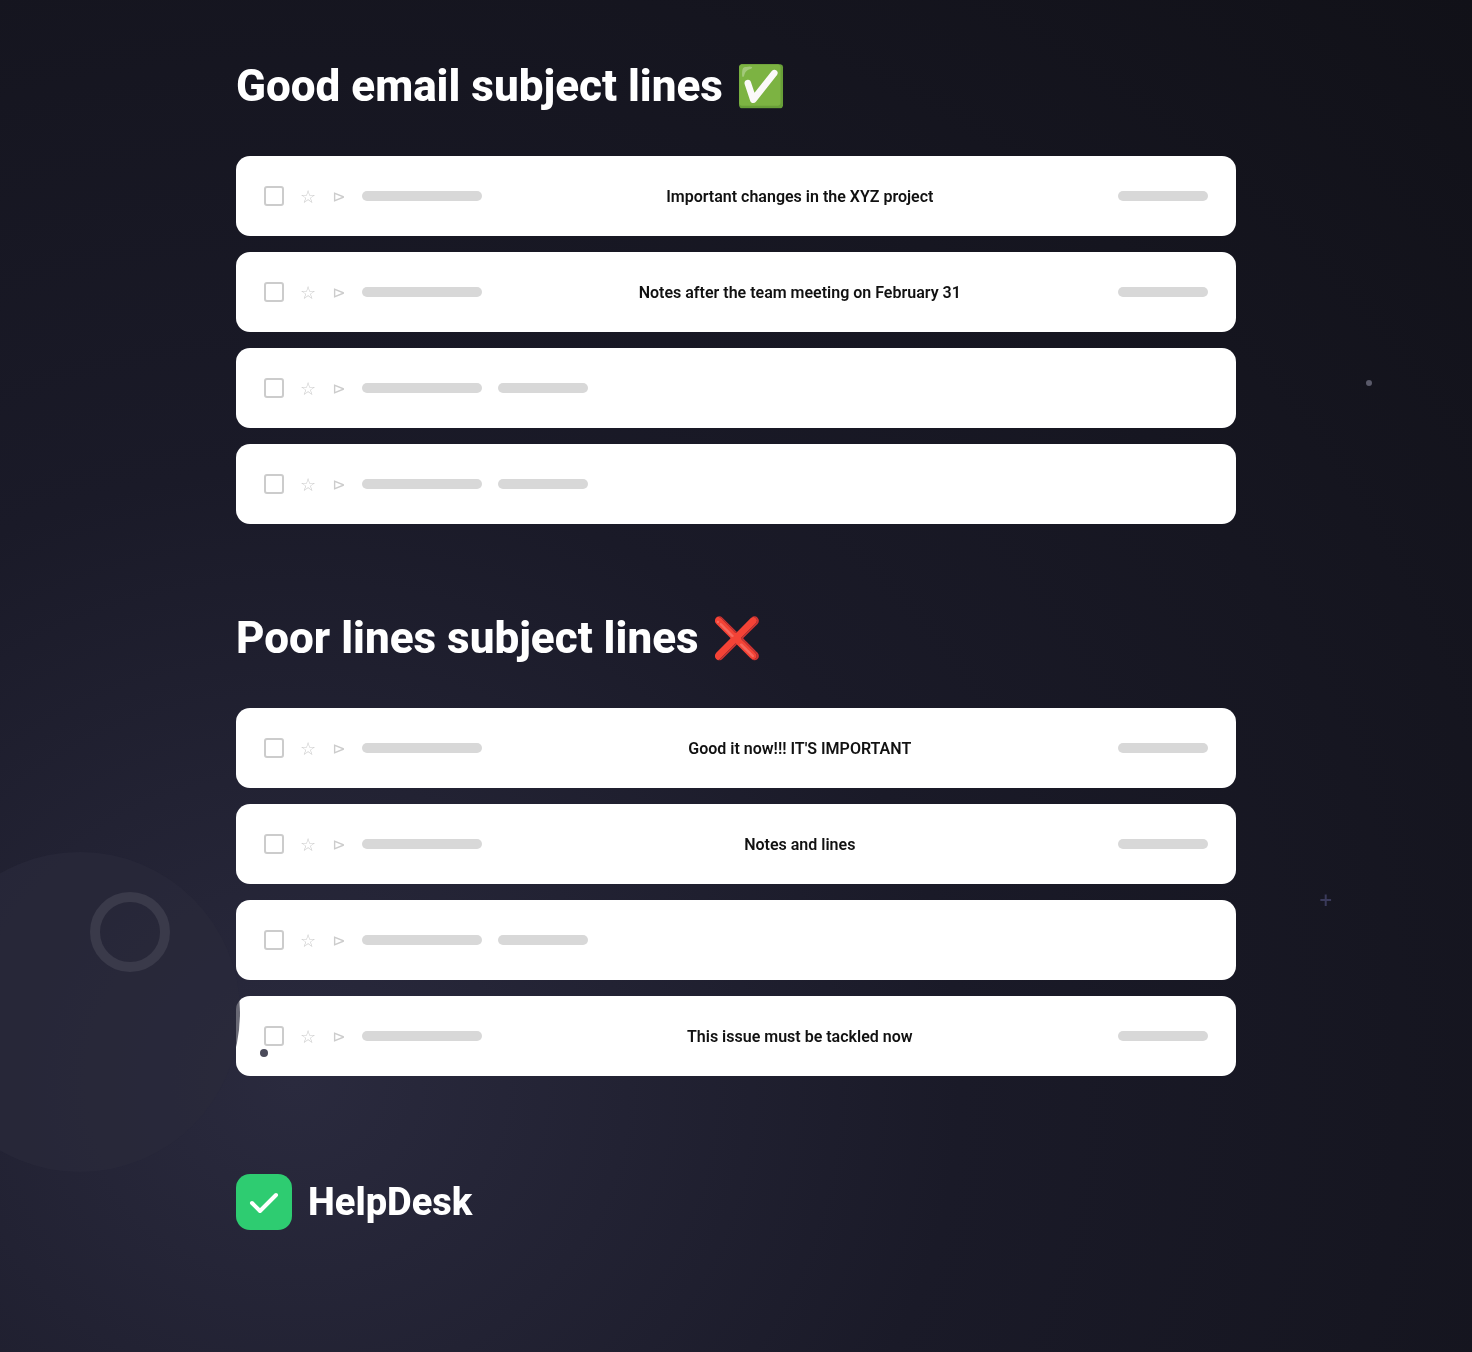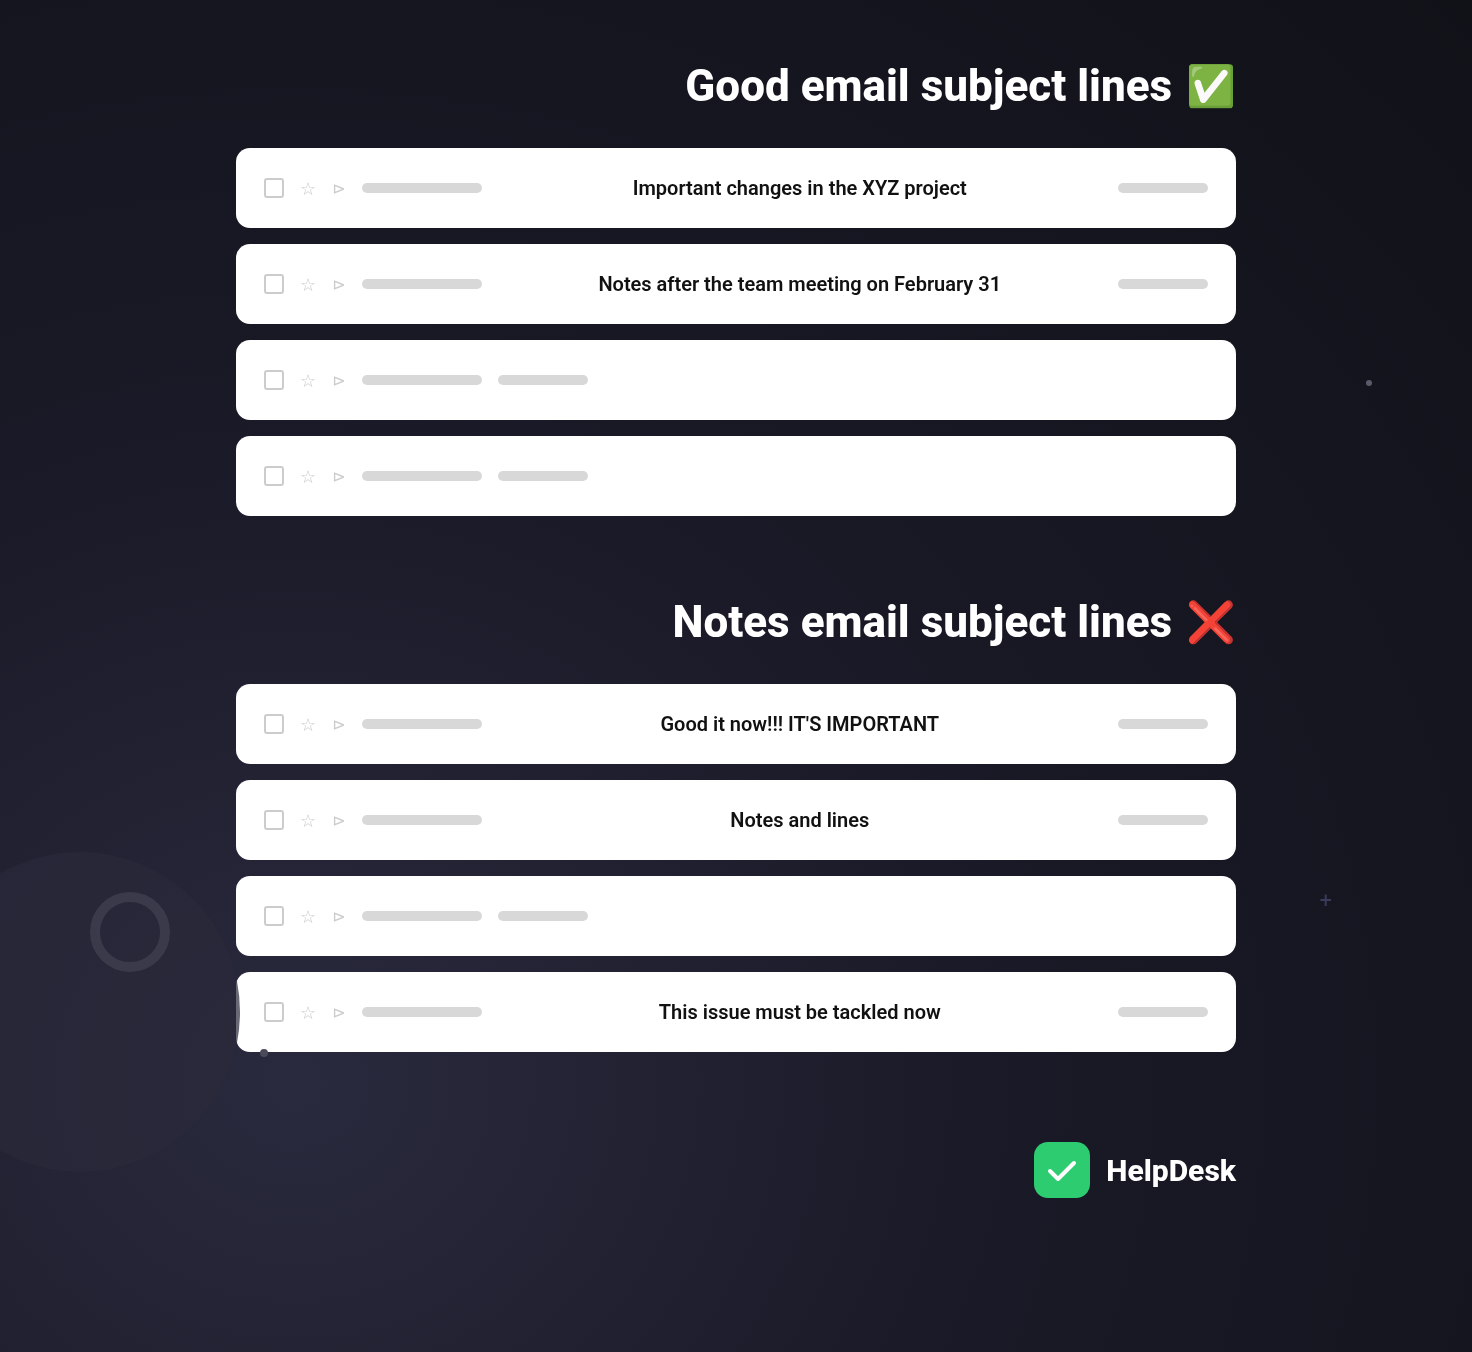--- a/index.html
+++ b/index.html
@@ -64,22 +64,22 @@
       right: 140px;
       bottom: 440px;
       line-height: 1;
     }
 
     .content {
       width: 100%;
       max-width: 1000px;
       display: flex;
       flex-direction: column;
-      align-items: flex-end;
-      gap: 0;
+      align-items: flex-start;
+      gap: 8px;
     }
 
     
     .section-title {
       font-size: 44px;
       font-weight: 800;
       color: #ffffff;
       text-align: center;
       margin-bottom: 36px;
       display: flex;
@@ -133,21 +133,21 @@
     .email-row .placeholder-bar {
       height: 10px;
       background: #d8d8d8;
       border-radius: 5px;
       width: 120px;
       flex-shrink: 0;
     }
 
     .email-row .subject {
       flex: 1;
-      font-size: 20px;
+      font-size: 16px;
       font-weight: 600;
       color: #111111;
       text-align: center;
     }
 
     .email-row .end-bar {
       height: 10px;
       background: #d8d8d8;
       border-radius: 5px;
       width: 90px;
@@ -176,21 +176,21 @@
       align-items: center;
       justify-content: center;
     }
 
     .logo-icon svg {
       width: 34px;
       height: 34px;
     }
 
     .logo-text {
-      font-size: 30px;
+      font-size: 38px;
       font-weight: 800;
       color: #ffffff;
     }
   </style>
 </head>
 <body>
 
 <div class="bg-circle-1"></div>
 <div class="bg-circle-2"></div>
 <div class="bg-dot-1"></div>
@@ -235,21 +235,21 @@
     <div class="email-row">
       <div class="checkbox"></div>
       <span class="star-icon">☆</span>
       <span class="forward-icon">⊳</span>
       <div class="placeholder-bar"></div>
       <div class="end-bar"></div>
     </div>
   </div>
 
   <h1 class="section-title section-gap">
-    <span>Notes email subject lines</span>
+    <span>Poor lines subject lines</span>
     <span class="emoji">❌</span>
   </h1>
 
   <div class="email-list">
 
     <div class="email-row">
       <div class="checkbox"></div>
       <span class="star-icon">☆</span>
       <span class="forward-icon">⊳</span>
       <div class="placeholder-bar"></div>

